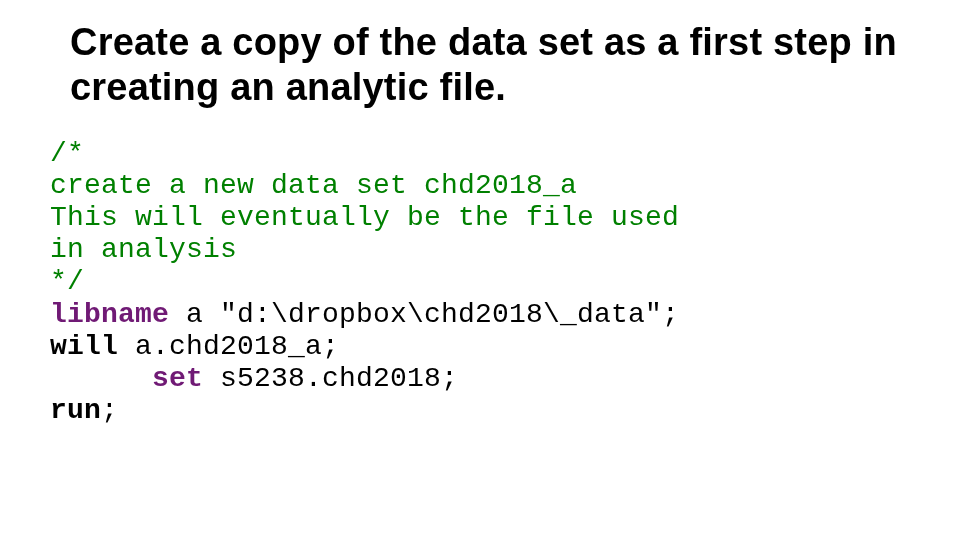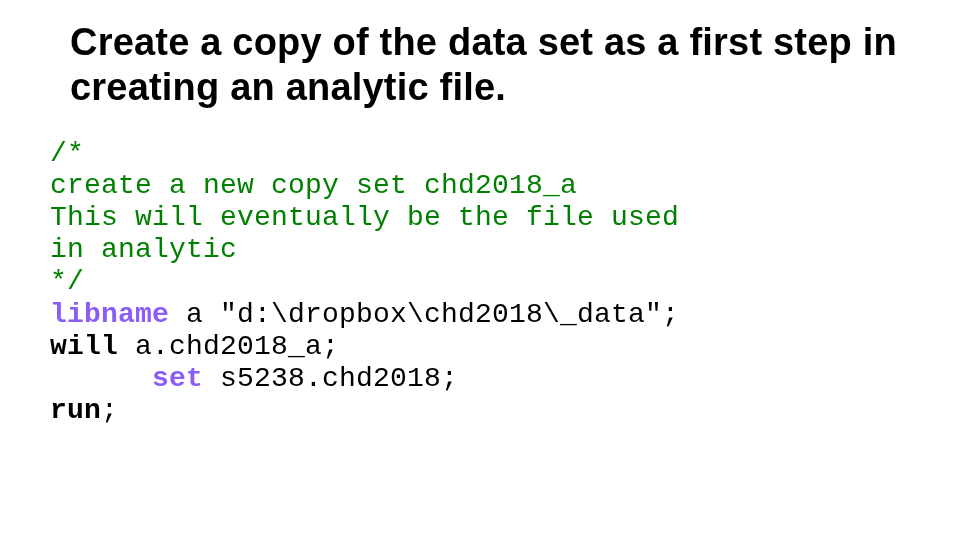--- a/index.html
+++ b/index.html
@@ -26,34 +26,34 @@
     letter-spacing: 0.2px;
   }
   .code {
     font-family: Consolas, "Liberation Mono", Menlo, monospace;
     font-size: 28px;
     line-height: 1.15;
     white-space: pre;
     letter-spacing: 0.2px;
   }
   .code .comment  { color: #008000; }
-  .code .keyword  { color: #8b5cf6; font-weight: 700; }
+  .code .keyword  { color: #701a75; font-weight: 700; }
   .code .kwbold   { color: #000000; font-weight: 700; }
   .code .plain    { color: #000000; }
 </style>
 </head>
 <body>
 
 <div class="slide">
 
   <h1 class="title">Create a copy of the data set as a first step in creating an analytic file.</h1>
 
   <div class="code"><span class="comment">/*</span>
-<span class="comment">create a new copy set chd2018_a</span>
+<span class="comment">create a new data set chd2018_a</span>
 <span class="comment">This will eventually be the file used</span>
-<span class="comment">in analytic</span>
+<span class="comment">in analysis</span>
 <span class="comment">*/</span>
 <span class="keyword">libname</span><span class="plain"> a "d:\dropbox\chd2018\_data";</span>
 <span class="kwbold">will</span><span class="plain"> a.chd2018_a;</span>
 <span class="plain">      </span><span class="keyword">set</span><span class="plain"> s5238.chd2018;</span>
 <span class="kwbold">run</span><span class="plain">;</span></div>
 
 </div>
 
 </body></html>

